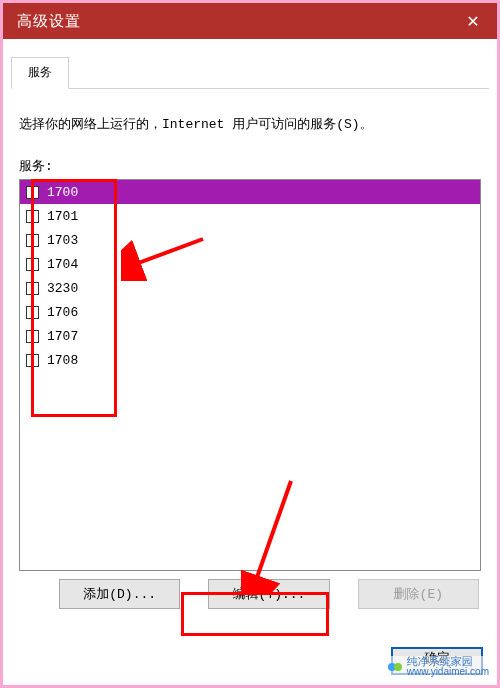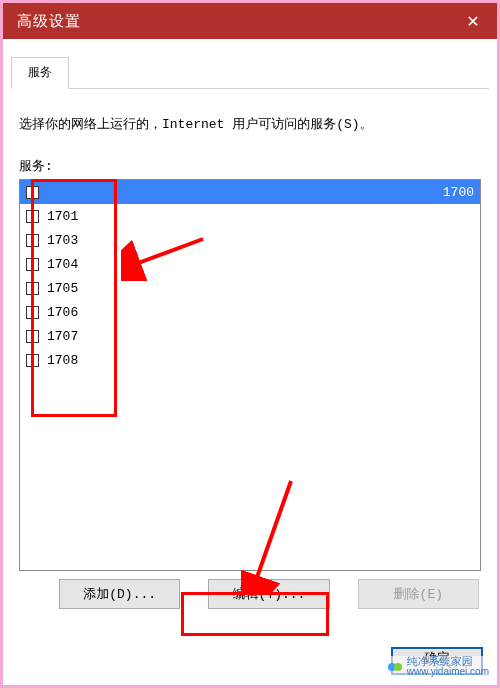--- a/index.html
+++ b/index.html
@@ -60,23 +60,22 @@
     overflow: hidden;
     position: relative;
   }
   .listitem {
     display: flex; align-items: center;
     height: 24px;
     padding: 2px 6px;
     font-size: 13px;
   }
   .listitem.sel {
-    background: #3b82f6;
+    background: #a21caf;
     color: #fff;
-    justify-content: space-between;
   }
   .chk {
     width: 13px; height: 13px;
     border: 1px solid #333;
     background: #fff;
     margin-right: 8px;
     flex: 0 0 auto;
   }
   .listitem.sel .chk { border-color:#333; }
 
@@ -170,21 +169,21 @@
           <div class="listitem">
             <span class="chk"></span>
             <span>1703</span>
           </div>
           <div class="listitem">
             <span class="chk"></span>
             <span>1704</span>
           </div>
           <div class="listitem">
             <span class="chk"></span>
-            <span>1705</span>
+            <span>3230</span>
           </div>
           <div class="listitem">
             <span class="chk"></span>
             <span>1706</span>
           </div>
           <div class="listitem">
             <span class="chk"></span>
             <span>1707</span>
           </div>
           <div class="listitem">

